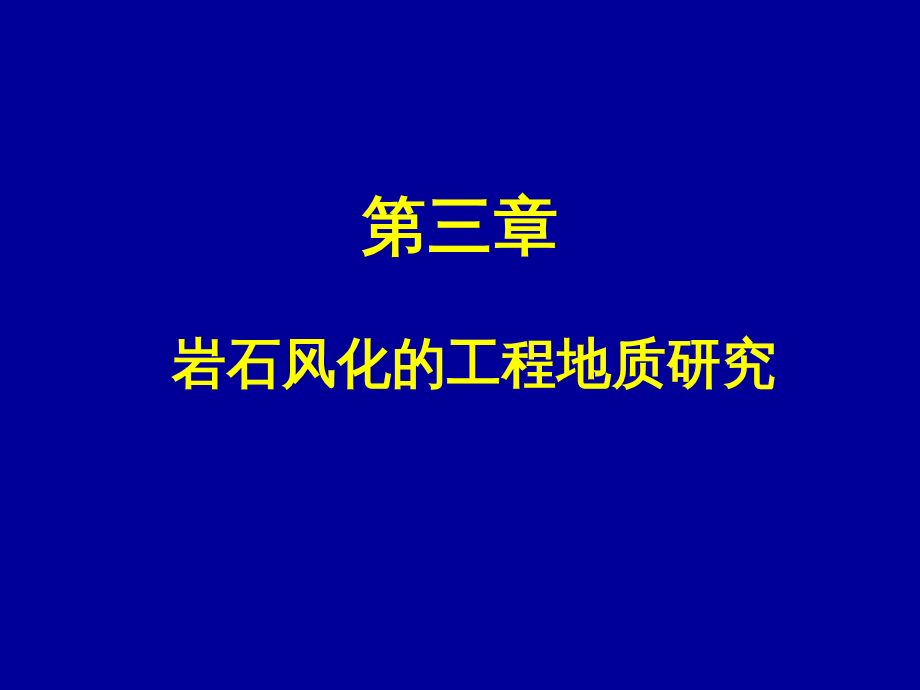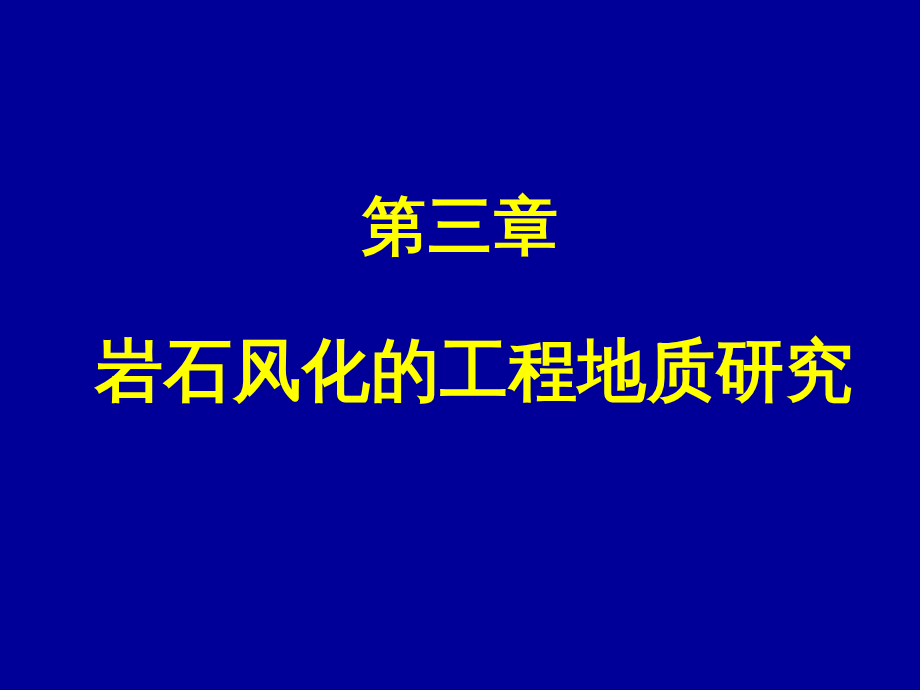--- a/index.html
+++ b/index.html
@@ -42,21 +42,21 @@
 
   .title-line-1 {
     margin-top: 194px;
     font-size: 64px;
     letter-spacing: 2px;
     text-indent: 2px;
   }
 
   .title-line-2 {
     margin-top: 79px;
-    font-size: 68px;
+    font-size: 54px;
     letter-spacing: 1px;
     text-indent: 1px;
     margin-left: 28px;
   }
 </style>
 </head>
 <body style="background-color: rgb(0, 0, 153);">
 
 <div id="slide" style="background-color: rgb(0, 0, 153);">
 

